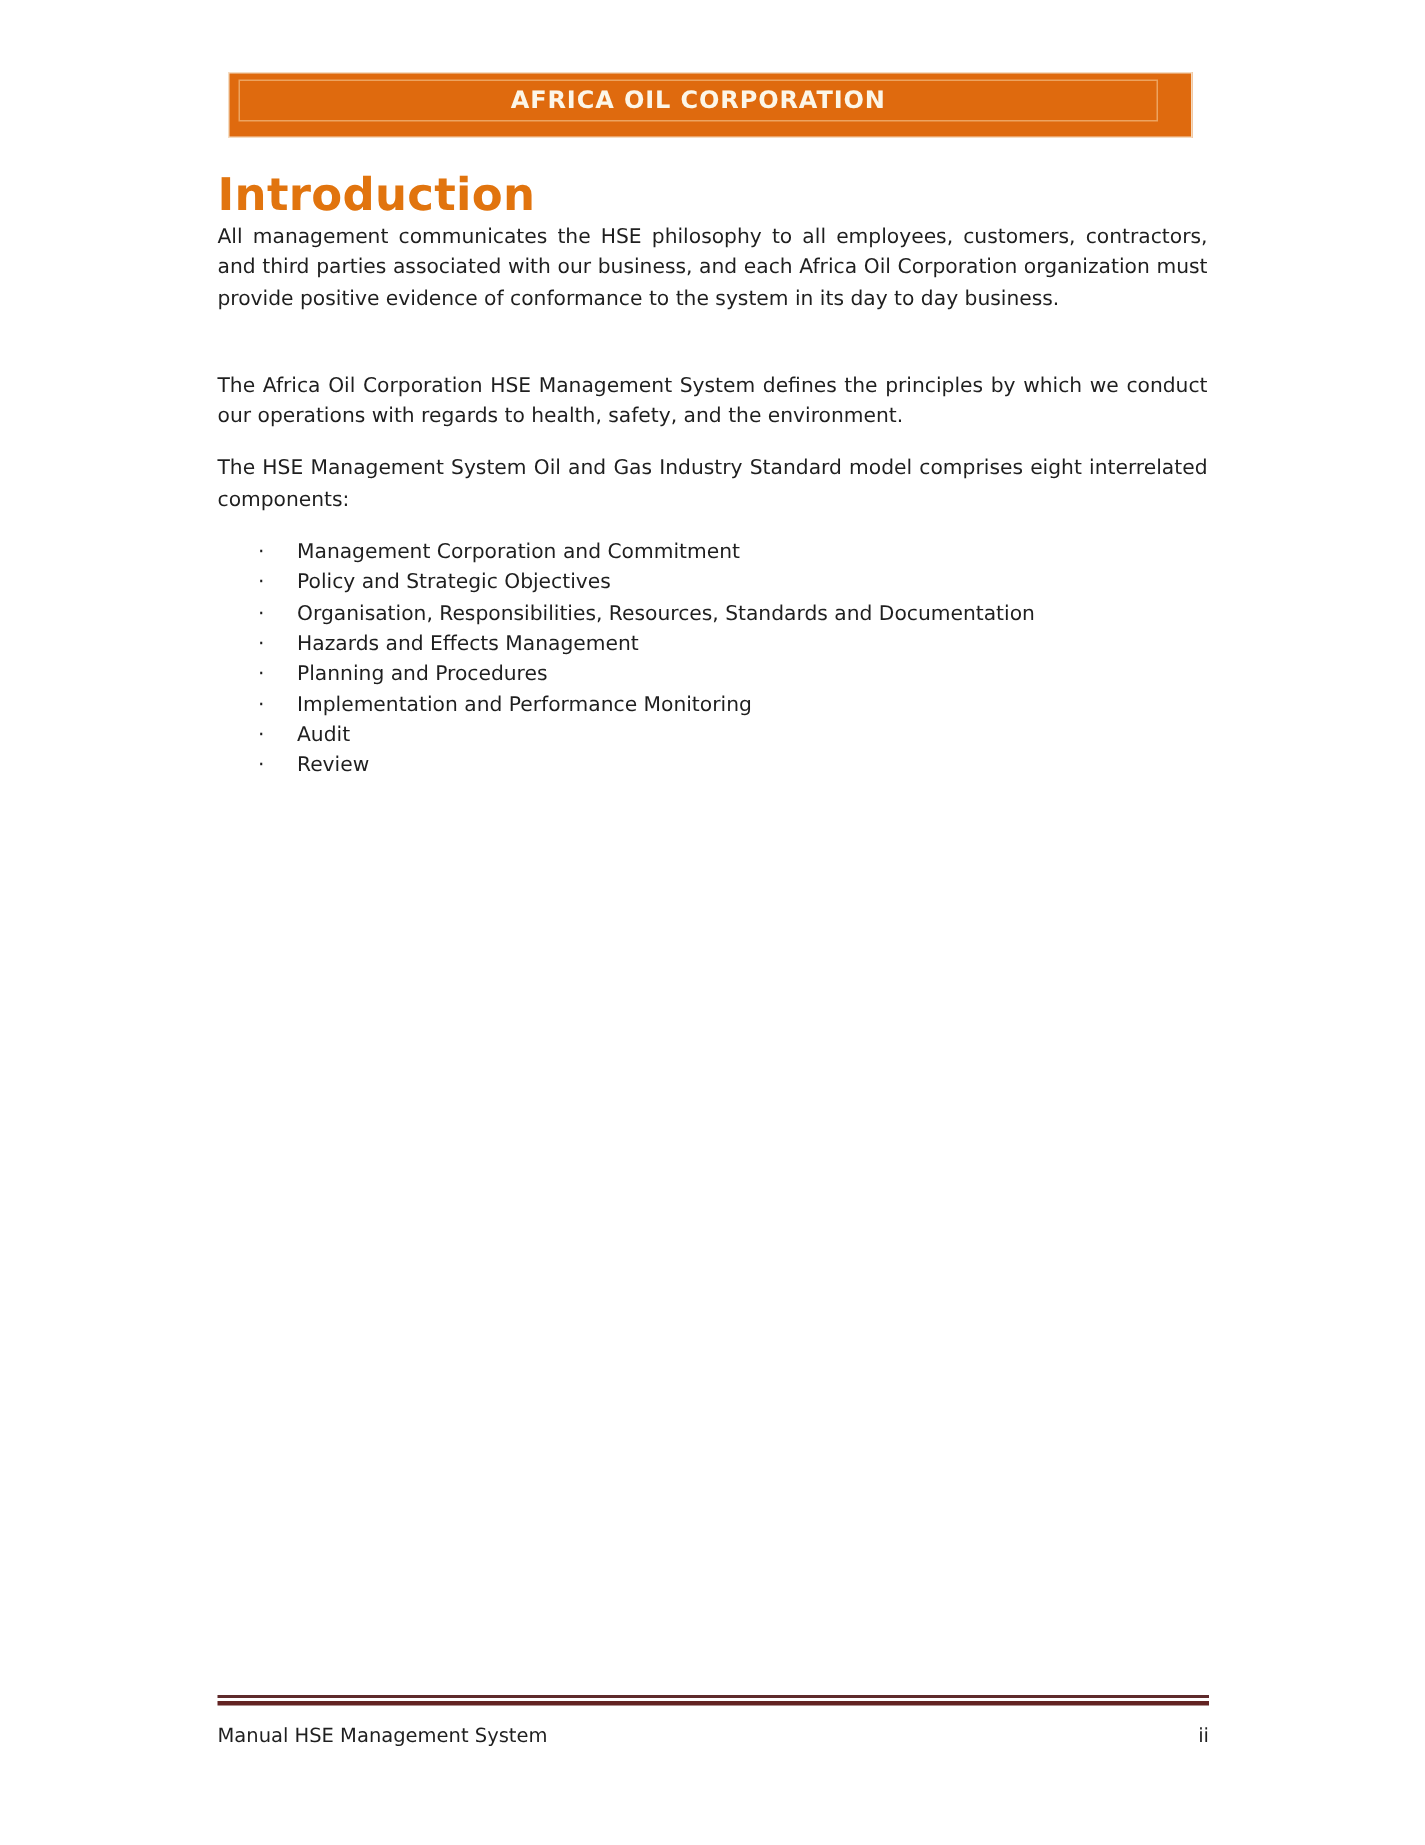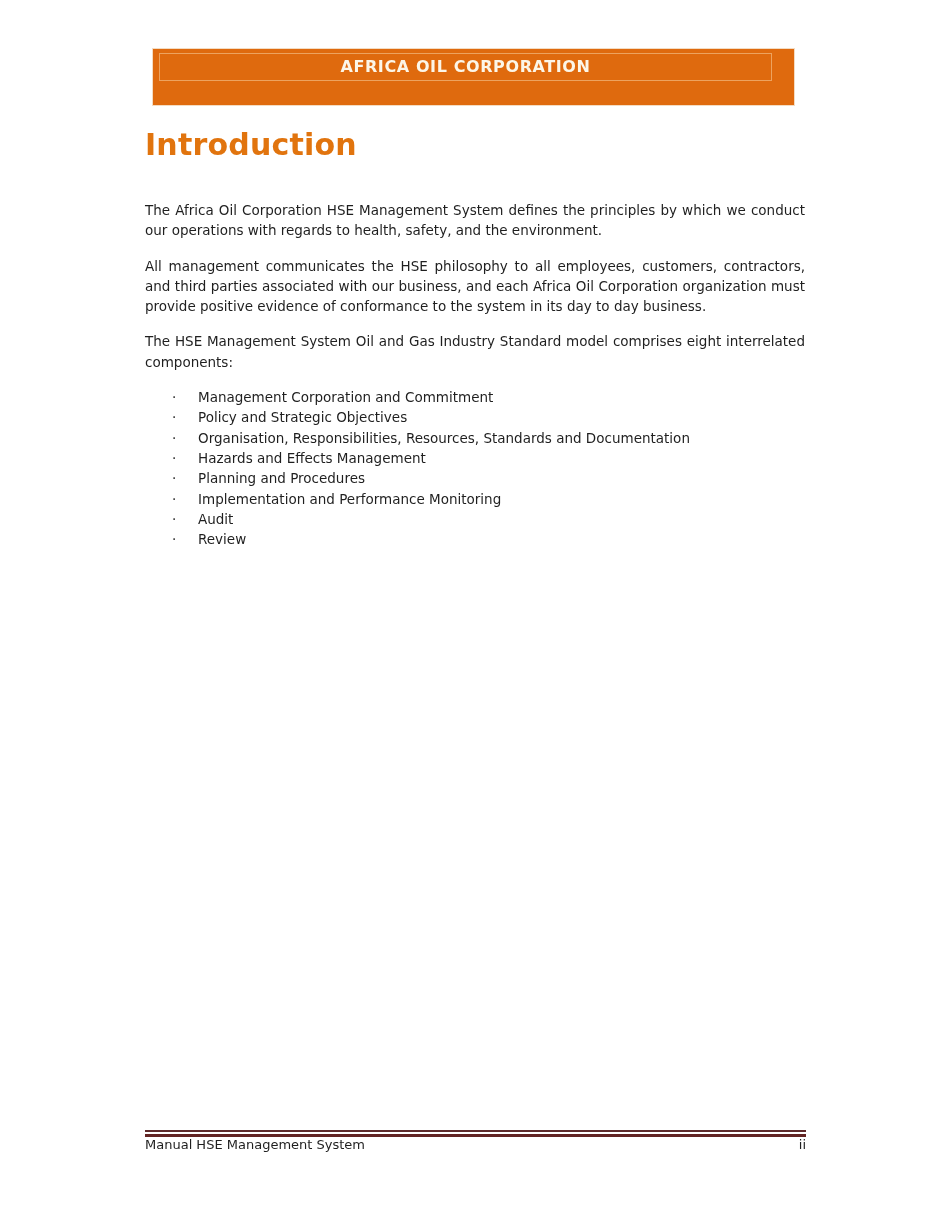--- a/index.html
+++ b/index.html
@@ -17,21 +17,21 @@
     top: 0;
     width: 660px;
     height: 1230px;
   }
 
   
   .banner {
     margin: 48px 10px 0 7px;
     background: #DF6A0E;
     border: 1px solid #F4DCC2;
-    padding: 2px 0 24px 0;
+    padding: 2px 0 10px 0;
   }
   .banner-row {
     border: 1px solid #EDA35F;
     margin: 2px 22px 0 6px;
     text-align: center;
     color: #FCF6E8;
     font-weight: bold;
   }
   .banner-title {
     font-size: 16px;
@@ -82,39 +82,39 @@
     width: 661px;
   }
   .footer-rule {
     height: 7px;
     border-top: 2px solid #5E2A2B;
     border-bottom: 3px solid #632423;
   }
   .footer-text-row {
     display: flex;
     justify-content: space-between;
-    margin-top: 0;
+    margin-top: 13px;
     font-size: 13px;
     color: #1f1f1f;
   }
 </style>
 </head>
 <body>
 
 <div class="page">
 
   <div class="banner">
     <div class="banner-row banner-title">AFRICA OIL CORPORATION</div>
   </div>
 
   <h1 class="doc-heading">Introduction</h1>
 
+  <p class="body-text para">All management communicates the HSE philosophy to all employees, customers, contractors, and third parties associated with our business, and each Africa Oil Corporation organization must provide positive evidence of conformance to the system in its day to day business.</p>
+
   <p class="body-text para para-first">The Africa Oil Corporation HSE Management System defines the principles by which we conduct our operations with regards to health, safety, and the environment.</p>
-
-  <p class="body-text para">All management communicates the HSE philosophy to all employees, customers, contractors, and third parties associated with our business, and each Africa Oil Corporation organization must provide positive evidence of conformance to the system in its day to day business.</p>
 
   <p class="body-text para">The HSE Management System Oil and Gas Industry Standard model comprises eight interrelated components:</p>
 
   <div class="body-text bullet-list">
     <div class="bullet-item">
       <span class="bullet-marker">·</span>
       <span class="bullet-label">Management Corporation and Commitment</span>
     </div>
     <div class="bullet-item">
       <span class="bullet-marker">·</span>

